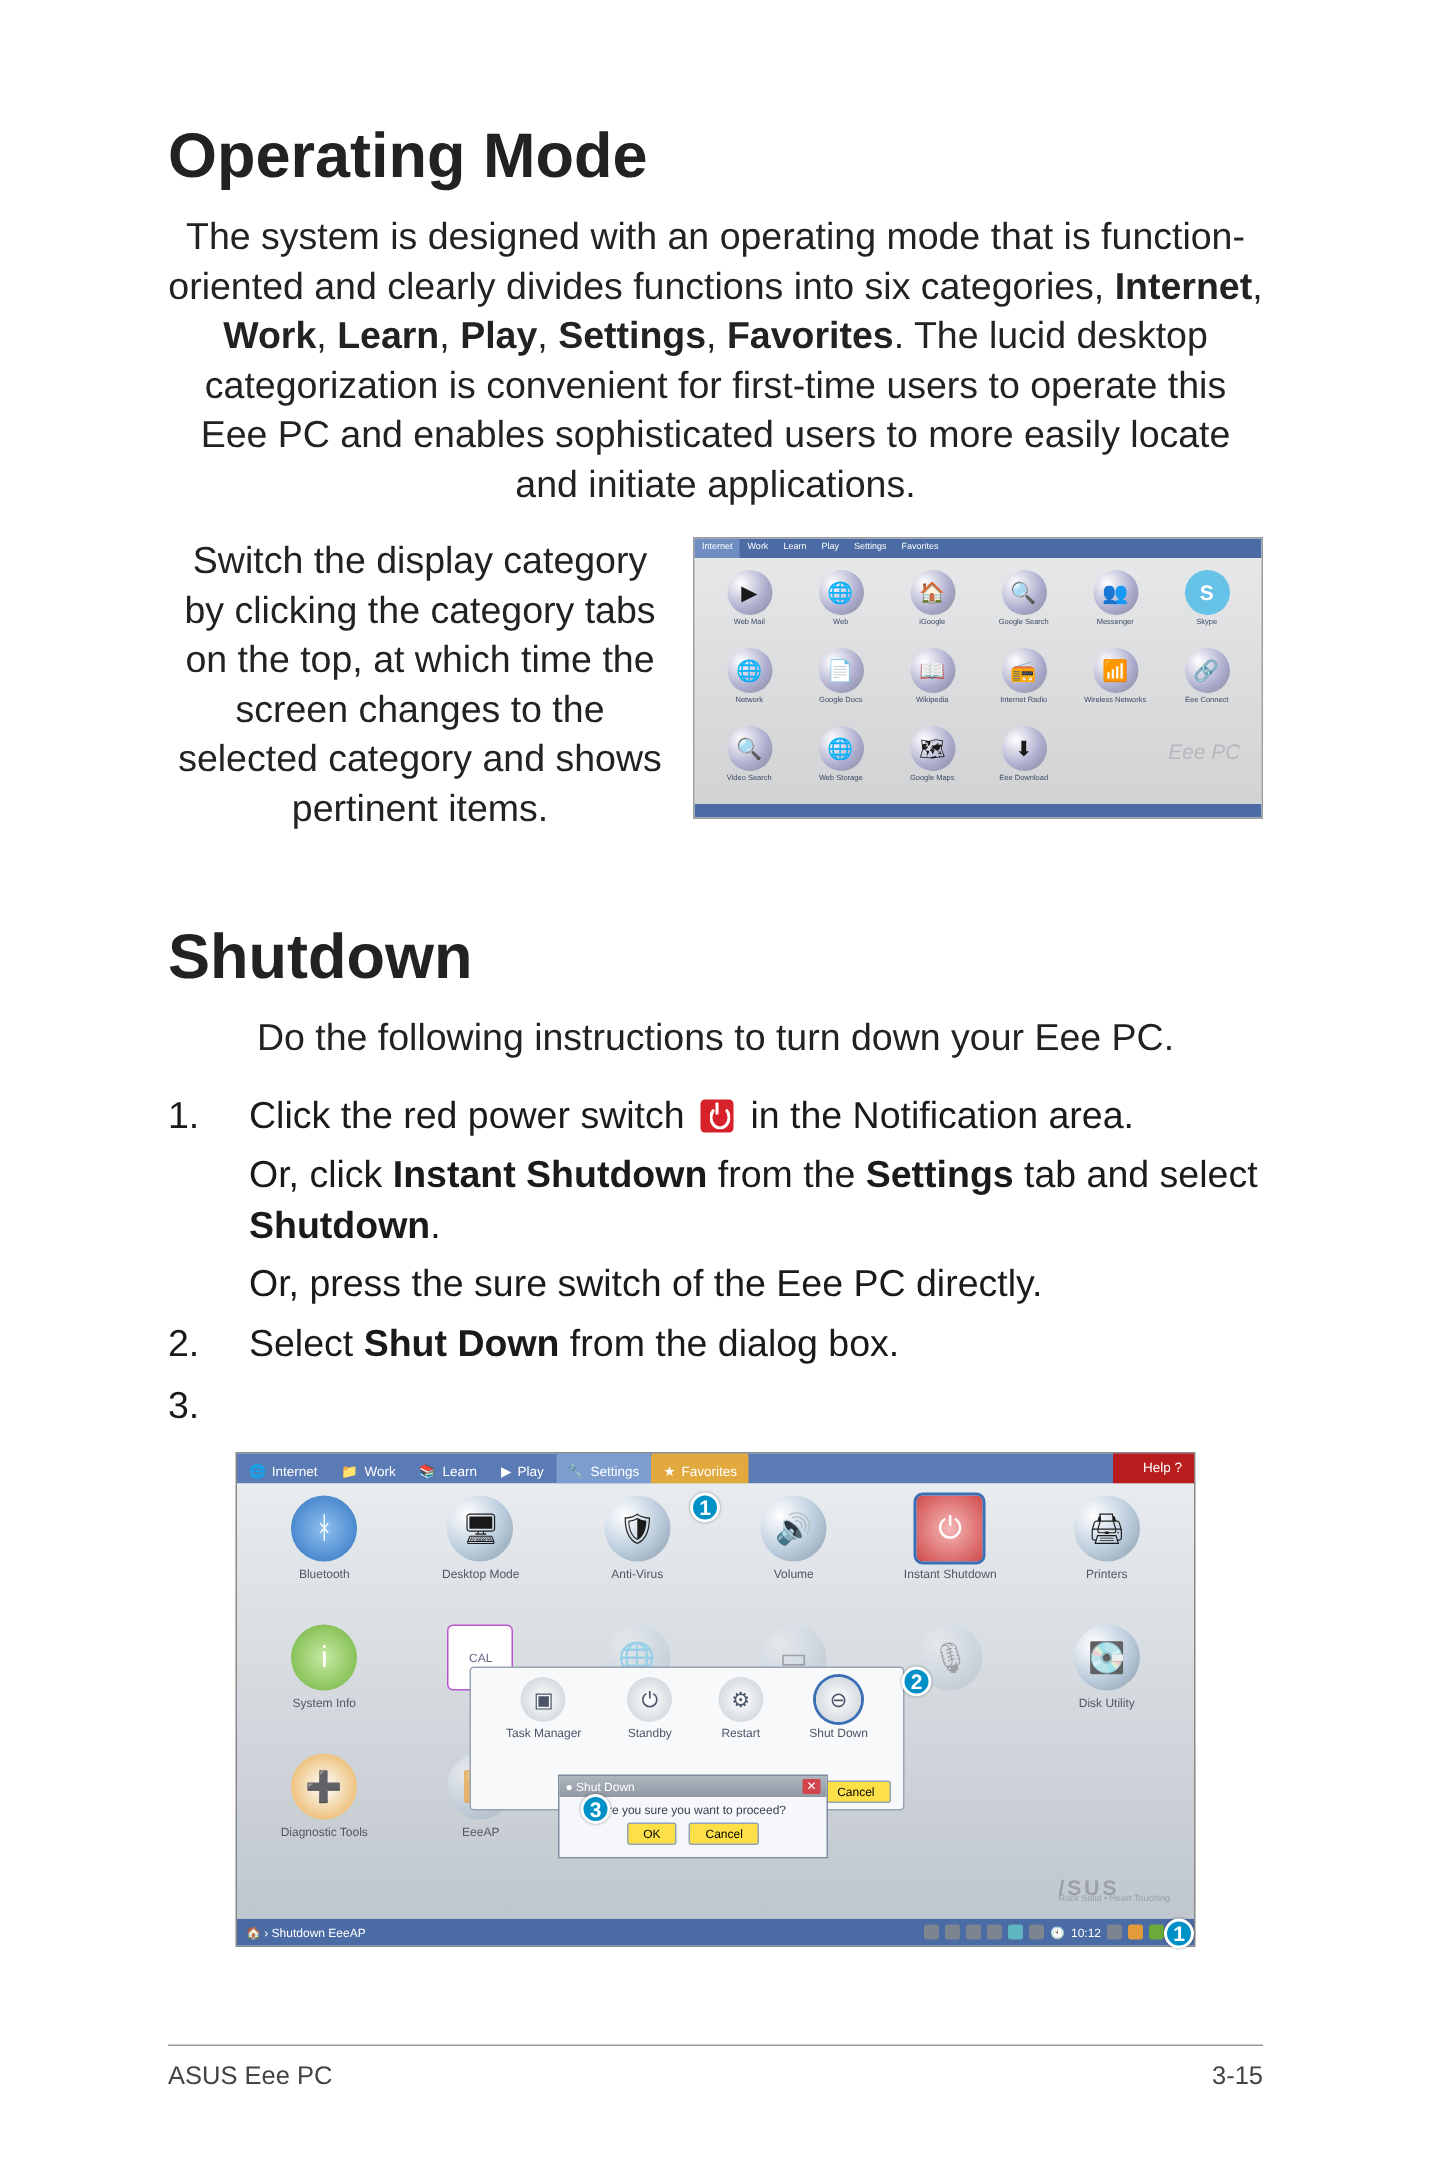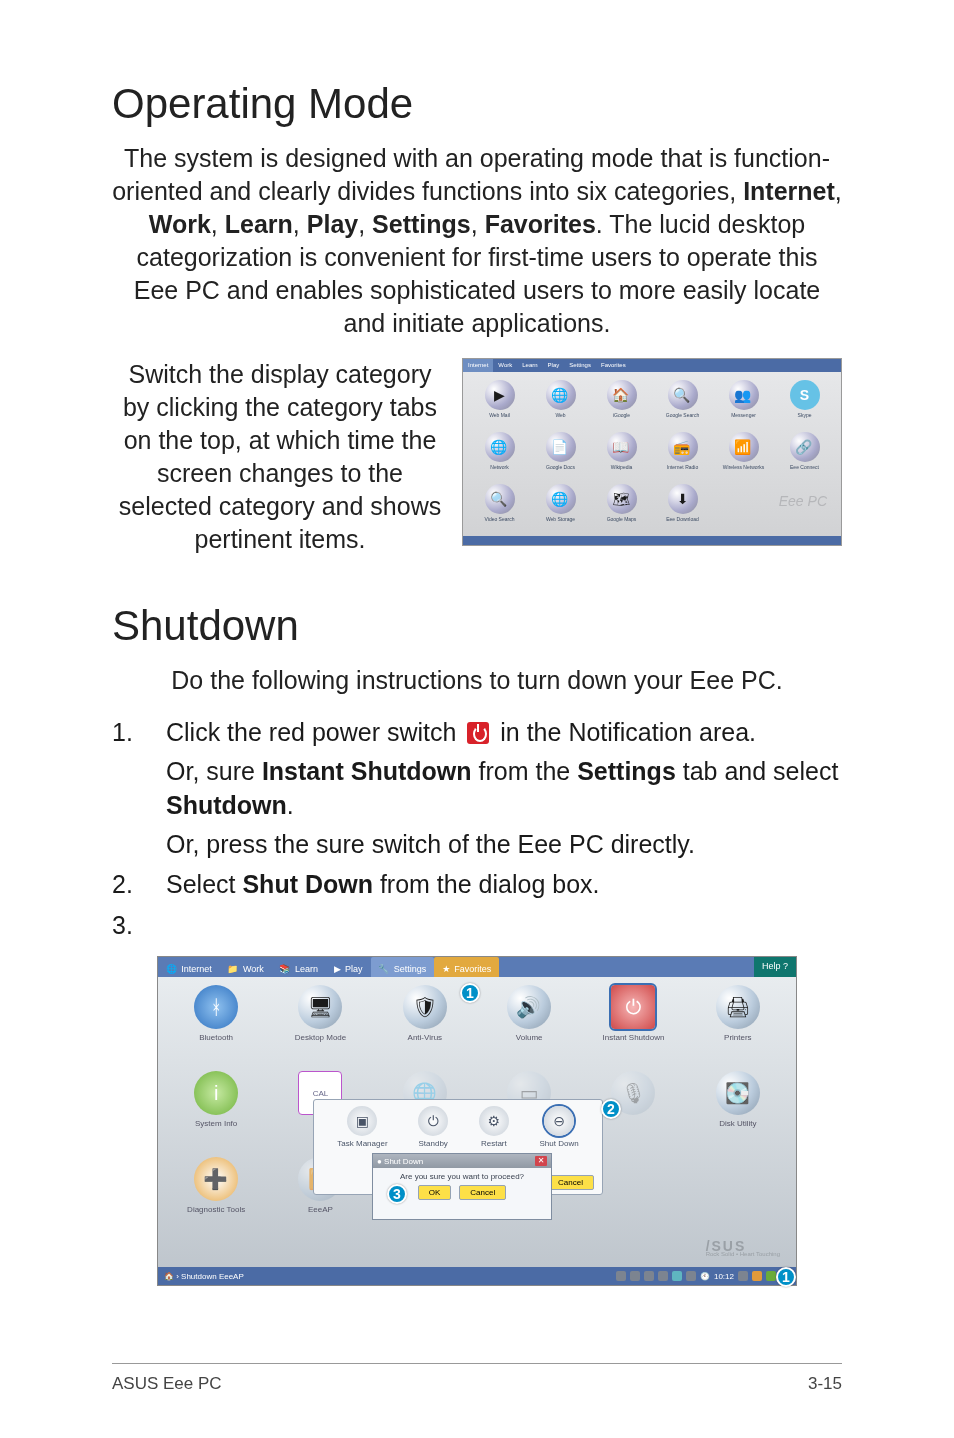--- a/index.html
+++ b/index.html
@@ -12,35 +12,35 @@
     font-family: "Segoe UI", "Myriad Pro", Arial, sans-serif;
     color: #1a1a1a;
     background: #fff;
     position: relative;
   }
   .page {
     padding: 80px 112px 60px 112px;
   }
   h1 {
     font-size: 42px;
-    font-weight: 400;
+    font-weight: 700;
     margin: 0 0 14px 0;
     color: #222;
   }
   p.body {
     font-size: 25px;
     line-height: 1.32;
     margin: 0 0 18px 0;
     color: #222;
     text-align: center;
   }
   .two-col {
     display: flex;
     gap: 14px;
-    margin-bottom: 46px;
+    margin-bottom: 58px;
   }
   .two-col .left {
     flex: 1;
   }
   .two-col .right {
     width: 380px;
     height: 188px;
     border: 1px solid #9a9a9a;
     background: linear-gradient(#e8e9eb,#d0d1d3);
     position: relative;
@@ -145,21 +145,21 @@
     background: #5a7bb5;
     display: flex;
     font-size: 9px;
     color: #fff;
     align-items: stretch;
   }
   .ss-tabs .tab { padding: 4px 8px 0 8px; display: flex; align-items: center; gap: 4px; }
   .ss-tabs .tab.active { background: #7d9cd0; border-radius: 2px 2px 0 0; }
   .ss-tabs .tab.fav { background: #e2a93f; border-radius: 2px 2px 0 0; }
   .ss-tabs .spacer { flex: 1; }
-  .ss-tabs .help { background: #0f766e; padding: 4px 8px 0 8px; }
+  .ss-tabs .help { background: #b91c1c; padding: 4px 8px 0 20px; }
   .ss-body {
     height: 290px;
     background: linear-gradient(#e8ecef,#bfc6cd);
     position: relative;
     display: grid;
     grid-template-columns: repeat(6, 1fr);
     grid-template-rows: repeat(3, 86px);
     padding: 8px 6px;
   }
   .ss-ico {
@@ -202,22 +202,22 @@
     display: flex; flex-direction: column;
   }
   .shutdown-row { display: flex; justify-content: space-around; flex: 1; }
   .sd-opt { display: flex; flex-direction: column; align-items: center; font-size: 8px; color: #4a5568; }
   .sd-opt .c { width: 30px; height: 30px; border-radius: 50%; background: radial-gradient(#fff,#c5cdd6); display: flex; align-items: center; justify-content: center; font-size: 14px; margin-bottom: 3px; }
   .sd-opt.sel .c { box-shadow: 0 0 0 2px #3b6fb3; }
   .sd-btn-row { text-align: right; }
   .btn-sm { font-size: 8px; padding: 2px 10px; background: #fde047; border: 1px solid #95a3b5; border-radius: 2px; }
   .confirm {
     position: absolute;
-    left: 214px; top: 176px;
-    width: 180px; height: 67px;
+    left: 214px; top: 194px;
+    width: 180px; height: 56px;
     background: #f5f7fa;
     border: 1px solid #7f8da0;
     font-size: 8px;
     color: #3a4250;
   }
   .confirm .ttl {
     background: linear-gradient(#aeb5bf,#9099a4);
     height: 14px; color: #fff;
     display: flex; align-items: center; justify-content: space-between;
     padding: 0 4px; font-size: 8px;
@@ -342,21 +342,21 @@
   <p class="body">Do the following instructions to turn down your Eee PC.</p>
 
   <ol class="steps">
     <li>
       <span class="num">1.</span>
       <div>
         <div>
           <span>Click the red power switch </span><span class="red-switch"></span><span> in the Notification area.</span>
         </div>
         <div class="sub">
-          <span>Or, sure </span><strong>Instant Shutdown</strong><span> from the </span><strong>Settings</strong><span> tab and select </span><strong>Shutdown</strong><span>.</span>
+          <span>Or, click </span><strong>Instant Shutdown</strong><span> from the </span><strong>Settings</strong><span> tab and select </span><strong>Shutdown</strong><span>.</span>
         </div>
         <div class="sub">Or, press the sure switch of the Eee PC directly.</div>
       </div>
     </li>
     <li>
       <span class="num">2.</span>
       <div>
         <span>Select </span><strong>Shut Down</strong><span> from the dialog box.</span>
       </div>
     </li>

